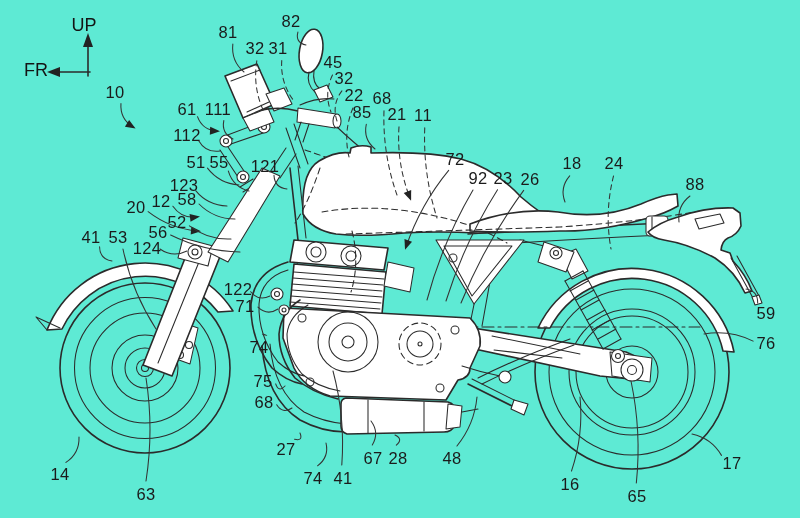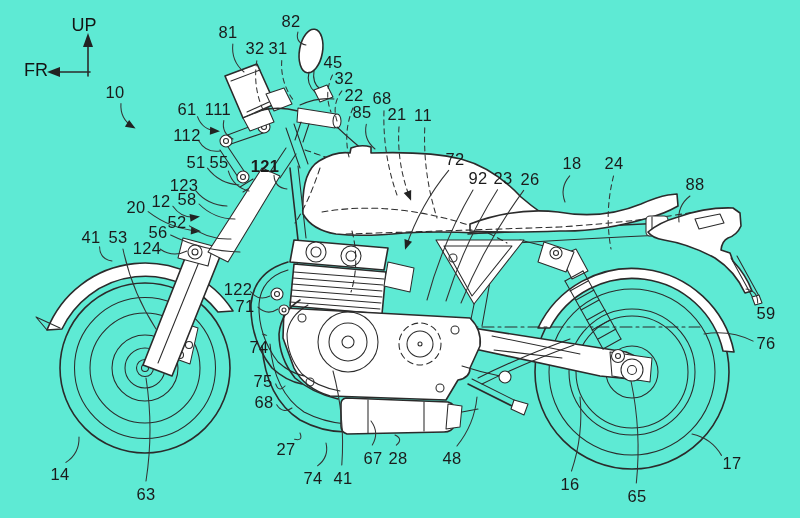--- a/index.html
+++ b/index.html
@@ -333,21 +333,21 @@
       <span class="ref-label" style="left: 187px; top: 135px;">112</span>
       <span class="ref-label" style="left: 196px; top: 162px;">51</span>
       <span class="ref-label" style="left: 219px; top: 162px;">55</span>
       <span class="ref-label" style="left: 184px; top: 185px;">123</span>
       <span class="ref-label" style="left: 136px; top: 207px;">20</span>
       <span class="ref-label" style="left: 161px; top: 201px;">12</span>
       <span class="ref-label" style="left: 187px; top: 199px;">58</span>
       <span class="ref-label" style="left: 177px; top: 222px;">52</span>
       <span class="ref-label" style="left: 158px; top: 232px;">56</span>
       <span class="ref-label" style="left: 147px; top: 248px;">124</span>
-      <span class="ref-label" style="left: 265px; top: 166px; font-weight: bold;">121</span>
+      <span class="ref-label" style="left: 265px; top: 166px;">121</span>
       <span class="ref-label" style="left: 91px; top: 237px;">41</span>
       <span class="ref-label" style="left: 118px; top: 237px;">53</span>
       <span class="ref-label" style="left: 238px; top: 289px;">122</span>
       <span class="ref-label" style="left: 245px; top: 306px;">71</span>
       <span class="ref-label" style="left: 259px; top: 347px;">74</span>
       <span class="ref-label" style="left: 263px; top: 381px;">75</span>
       <span class="ref-label" style="left: 264px; top: 402px;">68</span>
       <span class="ref-label" style="left: 286px; top: 449px;">27</span>
       <span class="ref-label" style="left: 313px; top: 478px;">74</span>
       <span class="ref-label" style="left: 343px; top: 478px;">41</span>

